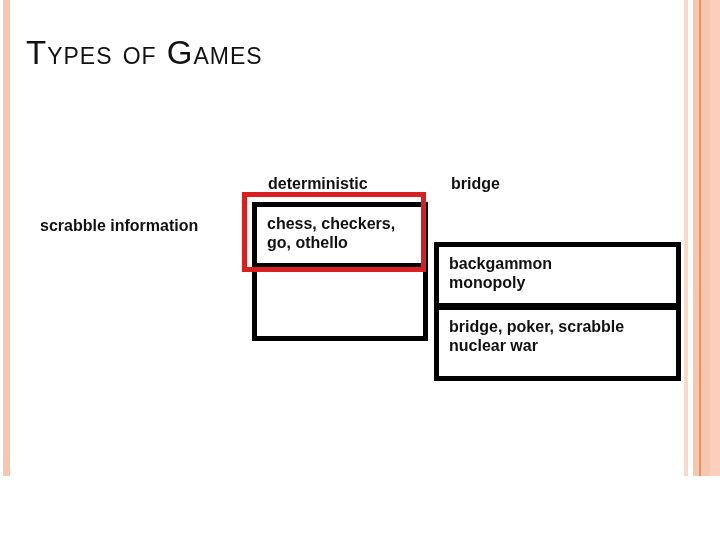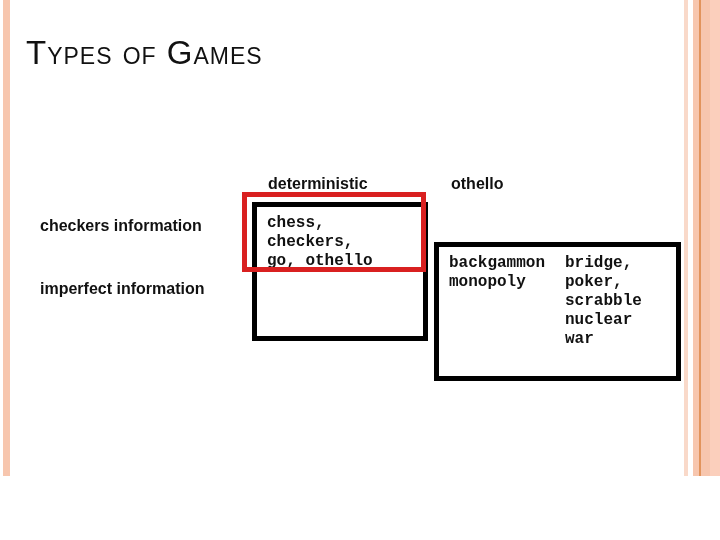--- a/index.html
+++ b/index.html
@@ -50,21 +50,21 @@
     font-size:16px;font-weight:700;color:var(--ink);
     white-space:nowrap;
   }
   .row-label-0{top:217px;}
   .row-label-1{top:280px;}
   
   .tbox{
     position:absolute;top:202px;height:139px;
     border:5px solid #000;
     background:#fff;
-    display:flex;flex-direction:row;font-family:Liberation Mono, monospace;
+    display:flex;flex-direction:column;
   }
   .tbox-left{left:252px;width:176px;}
   .tbox-right{left:434px;width:247px;margin-top:40px;}
   .cell{
     padding:7px 10px;
     font-size:16px;font-weight:700;line-height:19px;
     color:var(--ink);
     white-space:pre-line;
   }
   .cell-top{height:56px;}
@@ -95,24 +95,23 @@
   <div class="stripe stripe-left"></div>
   <div class="stripe stripe-r1"></div>
   <div class="stripe stripe-r2"></div>
   <div class="stripe stripe-r3"></div>
   <div class="stripe stripe-r4"></div>
   <div class="stripe stripe-r5"></div>
 
   <h1 class="title">Types of Games</h1>
 
   <div class="col-header col-header-0">deterministic</div>
-  <div class="col-header col-header-1">othello</div>
+  <div class="col-header col-header-1">bridge</div>
 
-  <div class="row-label row-label-0">checkers information</div>
-  <div class="row-label row-label-1">imperfect information</div>
+  <div class="row-label row-label-0">scrabble information</div>
 
   <div class="tbox tbox-left">
     <div class="cell cell-top">chess, checkers,
 go, othello</div>
     <div class="hdivider"></div>
     <div class="cell cell-bottom"></div>
   </div>
 
   <div class="tbox tbox-right">
     <div class="cell cell-top">backgammon

